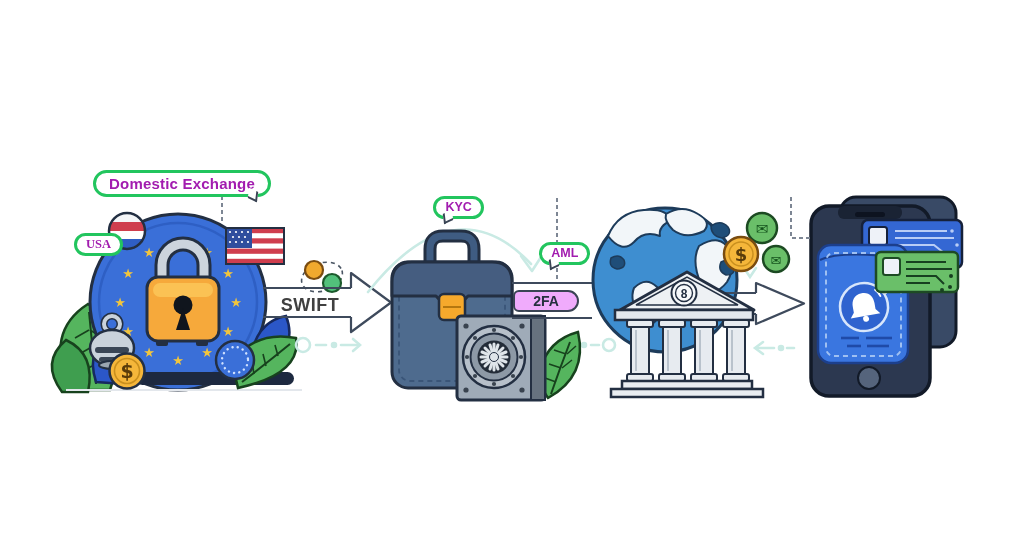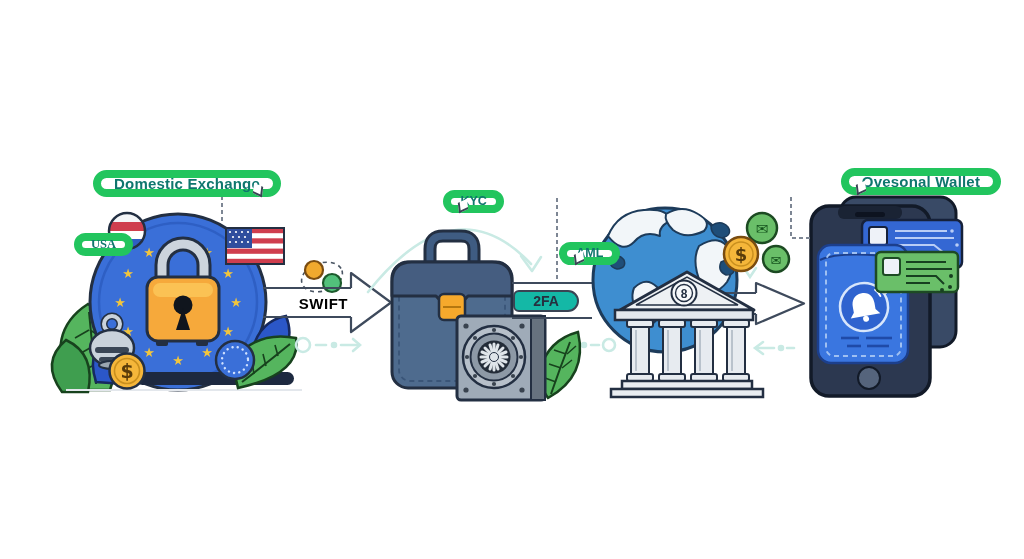--- a/index.html
+++ b/index.html
@@ -1,34 +1,34 @@
 <!DOCTYPE html>
 <html><head>
 <meta charset="utf-8">
 <style>
   html,body{margin:0;padding:0;background:#fff;}
   .canvas{position:relative;width:1024px;height:559px;background:#ffffff;overflow:hidden;
           font-family:"Liberation Sans","DejaVu Sans",sans-serif;}
   svg.art{position:absolute;left:0;top:0;}
   .lbl{position:absolute;display:inline-flex;align-items:center;justify-content:center;
-       background:#fff;border:8px solid #22c55e;border-radius:15px;color:#0f766e;
+       background:#fff;border:3px solid #22c55e;border-radius:15px;color:#a21caf;
        font-weight:bold;white-space:nowrap;box-sizing:border-box;}
   .lbl.main{height:27px;font-size:15px;padding:0 13px;letter-spacing:.2px;}
   .lbl.small{height:23px;font-size:12.5px;padding:0 9px;border-radius:12px;}
   .bubble{position:relative;}
   .bubble-bl::after{content:"";position:absolute;left:7px;bottom:-6px;width:8px;height:8px;
        background:#fff;border-left:2px solid #3a4454;border-bottom:2px solid #3a4454;
        transform:rotate(-25deg) skewX(-18deg);}
   .bubble-br::after{content:"";position:absolute;right:10px;bottom:-6px;width:8px;height:8px;
        background:#fff;border-right:2px solid #3a4454;border-bottom:2px solid #3a4454;
        transform:rotate(25deg) skewX(18deg);}
-  .arrow-text{position:absolute;font-weight:bold;color:#000000;font-size:15px;
-       text-align:right;letter-spacing:.5px;}
+  .arrow-text{position:absolute;font-weight:bold;color:#404040;font-size:18px;
+       text-align:center;letter-spacing:.5px;}
   .capsule-2fa{position:absolute;display:inline-flex;align-items:center;justify-content:center;
-       background:#14b8a6;border:2px solid #3a4454;border-radius:7px 13px 13px 7px;
+       background:#f0abfc;border:2px solid #3a4454;border-radius:7px 13px 13px 7px;
        font-weight:bold;font-size:14px;color:#26303f;box-sizing:border-box;}
   text.glyph{font-family:"DejaVu Sans","Liberation Sans",sans-serif;}
 </style>
 </head>
 <body>
 
 <div class="canvas">
 
 <svg class="art" width="1024" height="559" viewBox="0 0 1024 559">
 
@@ -352,25 +352,24 @@
     </g>
     <path d="M791,197 V238 H812" fill="none" stroke="#7d8694" stroke-width="2" stroke-dasharray="4 3"></path>
   </g>
 </svg>
 
 
 <div class="lbl main bubble bubble-br" style="left:93px;top:170px;">Domestic Exchange</div>
 
 <div class="lbl small" style="left:74px;top:233px;font-family:Liberation Serif, serif;">USA</div>
 
-<div class="lbl small bubble bubble-bl" style="left:251px;top:186px;">KYC</div>
+<div class="lbl small bubble bubble-bl" style="left:251px;top:192px;">KYC</div>
 
 <div class="lbl small bubble bubble-bl" style="left:302px;top:238px;">AML</div>
 
 <div class="arrow-text" style="left:272px;top:295px;width:76px;">SWIFT</div>
 
-<div class="lbl main bubble bubble-bl" style="left:518px;top:168px;">Ovesonal Wallet</div>
 
 <div class="capsule-2fa" style="left:513px;top:290px;width:66px;height:22px;">2FA</div>
 
 
 
 </div>
 
 </body></html>

